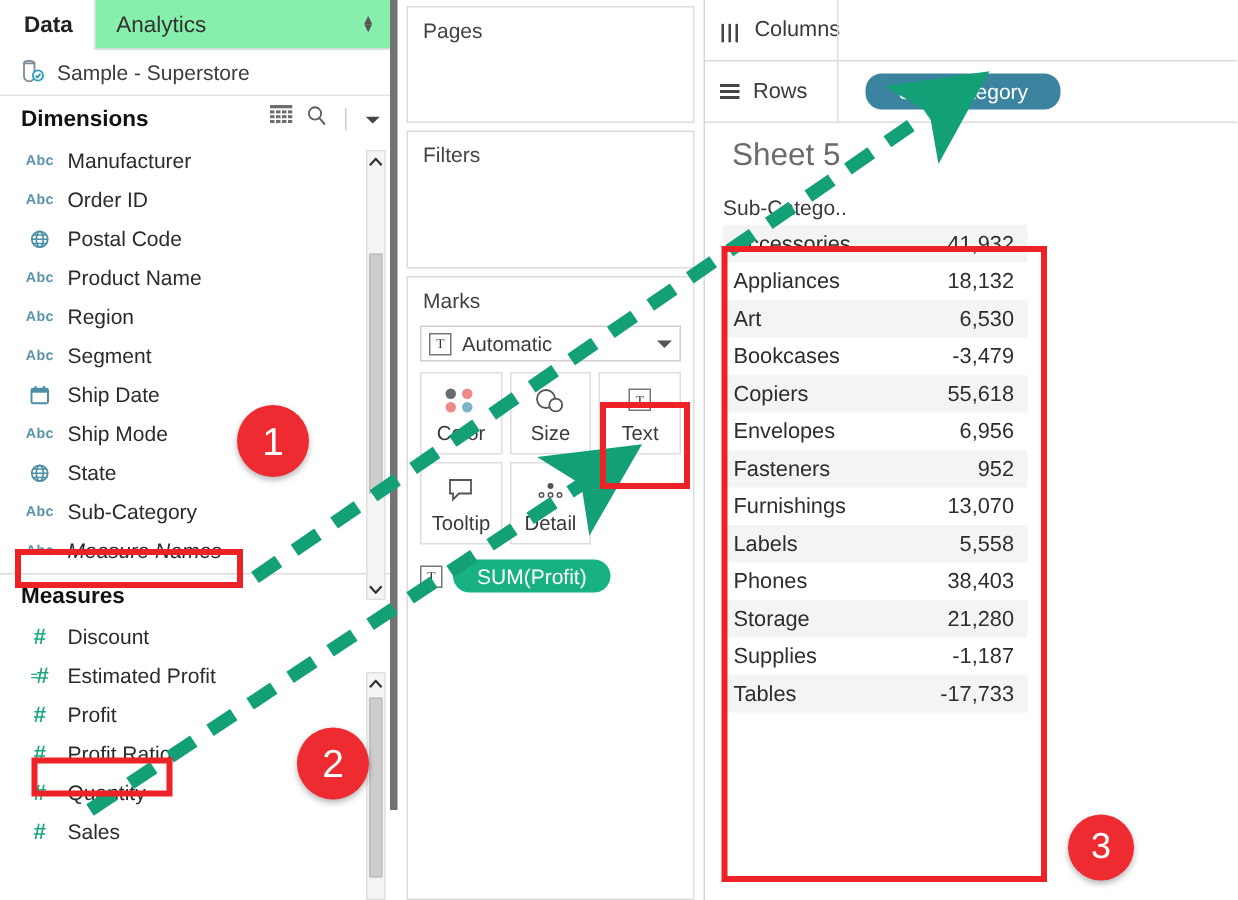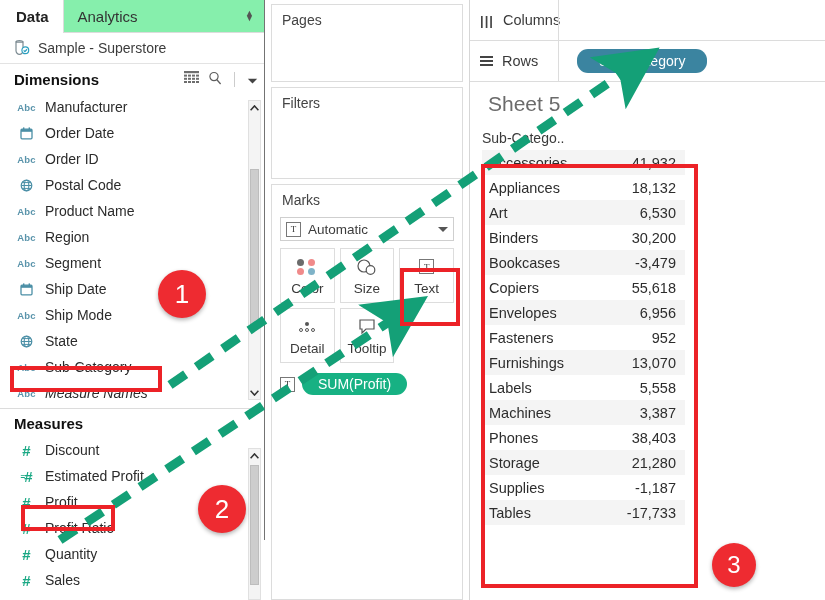--- a/index.html
+++ b/index.html
@@ -8,21 +8,21 @@
     background:#ffffff;
     font-family:"Liberation Sans","DejaVu Sans",sans-serif;
     font-size:13px;color:#333;
     position:relative;
     -webkit-font-smoothing:antialiased;
   }
   .app{position:absolute;inset:0;display:flex;}
 
   
   .left{width:265px;height:540px;background:#fff;position:relative;
-        border-right:1px solid #737373;box-sizing:border-box;text-align:right;}
+        border-right:5px solid #737373;box-sizing:border-box;text-align:right;}
   .tabstrip{height:33px;display:flex;align-items:stretch;position:relative;}
   .tab{display:flex;align-items:center;font-size:15px;font-weight:bold;color:#222;}
   .tab-data{padding:0 14px 0 16px;}
   .tab-analytics{flex:1;background:#86efac;border-left:1px solid #dcdcdc;
       border-bottom:1px solid #dcdcdc;display:flex;align-items:center;
       justify-content:space-between;padding:0 10px 0 14px;font-weight:normal;}
   .tab-analytics .lbl{font-size:15px;color:#333;}
   .spin{display:flex;flex-direction:column;align-items:center;line-height:0.55;
         color:#555;font-size:9px;}
 
@@ -184,31 +184,20 @@
         </span>
       </span>
     </div>
 
     <div class="field-list" id="dim-list">
         <div class="field">
           <span class="ic abc">Abc</span>
           <span class="fname">Manufacturer</span>
         </div>
         <div class="field">
-          <span class="ic">
-            <svg width="13" height="13" viewBox="0 0 13 13">
-              <rect x="1" y="2.2" width="11" height="9.6" rx="1" fill="none" stroke="#4b8fa6" stroke-width="1.3"></rect>
-              <rect x="1" y="2.2" width="11" height="2.6" fill="#4b8fa6"></rect>
-              <rect x="3" y="0.4" width="1.4" height="2.4" fill="#4b8fa6"></rect>
-              <rect x="8.6" y="0.4" width="1.4" height="2.4" fill="#4b8fa6"></rect>
-            </svg>
-          </span>
-          <span class="fname">Order Date</span>
-        </div>
-        <div class="field">
           <span class="ic abc">Abc</span>
           <span class="fname">Order ID</span>
         </div>
         <div class="field">
           <span class="ic">
             <svg width="13" height="13" viewBox="0 0 13 13">
               <circle cx="6.5" cy="6.5" r="5.3" fill="none" stroke="#4b8fa6" stroke-width="1.2"></circle>
               <ellipse cx="6.5" cy="6.5" rx="2.3" ry="5.3" fill="none" stroke="#4b8fa6" stroke-width="1.1"></ellipse>
               <line x1="1.3" y1="6.5" x2="11.7" y2="6.5" stroke="#4b8fa6" stroke-width="1.1"></line>
               <line x1="2.2" y1="3.6" x2="10.8" y2="3.6" stroke="#4b8fa6" stroke-width="1"></line>
@@ -357,42 +346,42 @@
               <circle cx="14.5" cy="12" r="4.3" fill="#fff" stroke="#555" stroke-width="1.2"></circle>
             </svg>
           </span>
           <span>Size</span>
         </div>
         <div class="mbtn">
           <span class="glyph">
               <span class="tbox">T</span>
             </span>
           <span>Text</span>
+        </div>
+        <div class="mbtn">
+          <span class="glyph">
+            <svg width="22" height="18" viewBox="0 0 22 18">
+              <path d="M4 2 h14 v9 h-8 l-4 4 v-4 h-2 z" fill="none" stroke="#555" stroke-width="1.2"></path>
+            </svg>
+          </span>
+          <span>Tooltip</span>
         </div>
         <div class="mbtn">
           <span class="glyph">
             <span class="detaildots">
                 <span class="top"></span>
                 <span class="row3">
                   <i></i>
                   <i></i>
                   <i></i>
                 </span>
               </span>
           </span>
           <span>Detail</span>
         </div>
-        <div class="mbtn">
-          <span class="glyph">
-            <svg width="22" height="18" viewBox="0 0 22 18">
-              <path d="M4 2 h14 v9 h-8 l-4 4 v-4 h-2 z" fill="none" stroke="#555" stroke-width="1.2"></path>
-            </svg>
-          </span>
-          <span>Tooltip</span>
-        </div>
       </div>
 
       <div class="pill-row">
         <span class="tbox">T</span>
         <span class="pill green">SUM(Profit)</span>
       </div>
     </div>
   </div>
 
   <div class="right">
@@ -427,24 +416,20 @@
           </div>
           <div class="trow">
             <span class="c1">Appliances</span>
             <span class="c2">18,132</span>
           </div>
           <div class="trow">
             <span class="c1">Art</span>
             <span class="c2">6,530</span>
           </div>
           <div class="trow">
-            <span class="c1">Binders</span>
-            <span class="c2">30,200</span>
-          </div>
-          <div class="trow">
             <span class="c1">Bookcases</span>
             <span class="c2">-3,479</span>
           </div>
           <div class="trow">
             <span class="c1">Copiers</span>
             <span class="c2">55,618</span>
           </div>
           <div class="trow">
             <span class="c1">Envelopes</span>
             <span class="c2">6,956</span>
@@ -453,24 +438,20 @@
             <span class="c1">Fasteners</span>
             <span class="c2">952</span>
           </div>
           <div class="trow">
             <span class="c1">Furnishings</span>
             <span class="c2">13,070</span>
           </div>
           <div class="trow">
             <span class="c1">Labels</span>
             <span class="c2">5,558</span>
-          </div>
-          <div class="trow">
-            <span class="c1">Machines</span>
-            <span class="c2">3,387</span>
           </div>
           <div class="trow">
             <span class="c1">Phones</span>
             <span class="c2">38,403</span>
           </div>
           <div class="trow">
             <span class="c1">Storage</span>
             <span class="c2">21,280</span>
           </div>
           <div class="trow">

